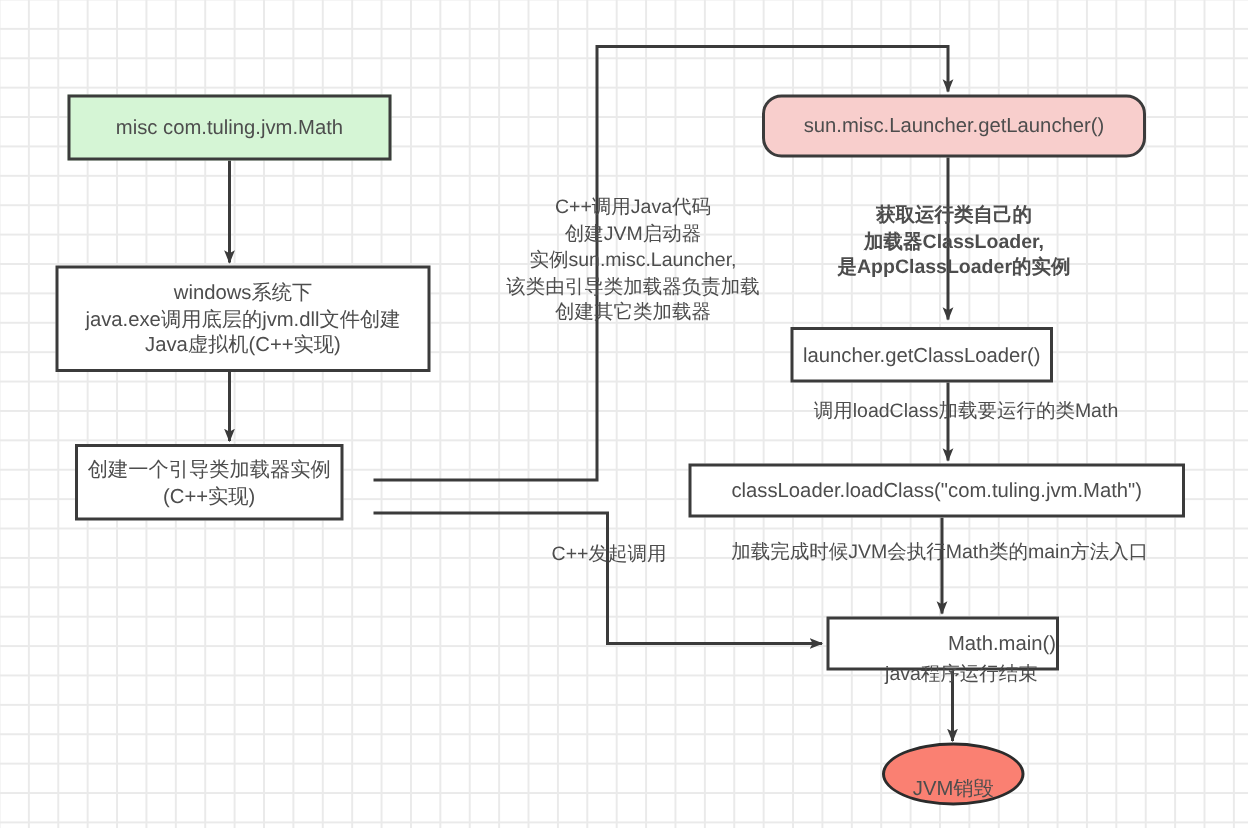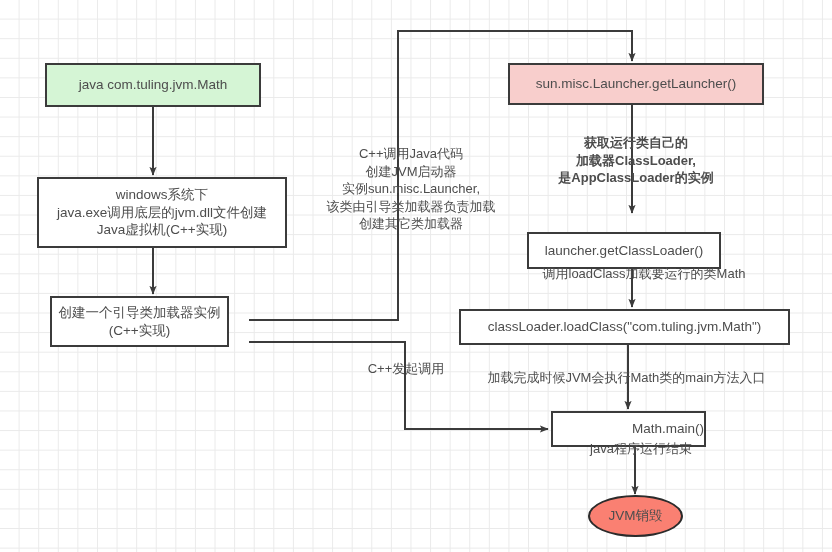--- a/index.html
+++ b/index.html
@@ -36,21 +36,21 @@
     text-align: center;
     color: #4d4d4d;
     line-height: 1.32;
     white-space: pre-line;
     border: 2px solid #3b3b3b;
     background: #ffffff;
     font-size: 13.5px;
   }
   .node.green  { background: #d5f5d5; border-color: #3b3b3b; }
   .node.pink   { background: #f8cecc; border-color: #3b3b3b; }
-  .node.ellipse{ background: #fa8072; border-color: #2b2b2b; border-radius: 50%; }
+  .node.ellipse{ background: #fa8072; border-color: #2b2b2b; border-radius: 50%; align-items: flex-end; }
   .edge-label {
     position: absolute;
     color: #4d4d4d;
     font-size: 13px;
     line-height: 1.35;
     text-align: center;
     white-space: pre-line;
     background: transparent;
   }
 </style>
@@ -69,39 +69,39 @@
         <path d="M153,248 L153,294" fill="none" stroke="#3b3b3b" stroke-width="2" stroke-linejoin="miter" stroke-linecap="butt" marker-end="url(#arrow)"></path>
         <path d="M249,320 L398,320 L398,31 L632,31 L632,61" fill="none" stroke="#3b3b3b" stroke-width="2" stroke-linejoin="miter" stroke-linecap="butt" marker-end="url(#arrow)"></path>
         <path d="M249,342 L405,342 L405,429 L548,429" fill="none" stroke="#3b3b3b" stroke-width="2" stroke-linejoin="miter" stroke-linecap="butt" marker-end="url(#arrow)"></path>
         <path d="M632,105 L632,213" fill="none" stroke="#3b3b3b" stroke-width="2" stroke-linejoin="miter" stroke-linecap="butt" marker-end="url(#arrow)"></path>
         <path d="M632,252 L632,307" fill="none" stroke="#3b3b3b" stroke-width="2" stroke-linejoin="miter" stroke-linecap="butt" marker-end="url(#arrow)"></path>
         <path d="M628,345 L628,409" fill="none" stroke="#3b3b3b" stroke-width="2" stroke-linejoin="miter" stroke-linecap="butt" marker-end="url(#arrow)"></path>
         <path d="M635,447 L635,494" fill="none" stroke="#3b3b3b" stroke-width="2" stroke-linejoin="miter" stroke-linecap="butt" marker-end="url(#arrow)"></path>
       </g>
   </svg>
   <div id="node-layer">
-      <div class="node green" style="left: 45px; top: 63px; width: 216px; height: 44px;"><span>java com.tuling.jvm.Math</span></div>
-      <div class="node pink" style="left: 508px; top: 63px; width: 256px; height: 42px;"><span>sun.misc.Launcher.getLauncher()</span></div>
+      <div class="node green" style="left: 45px; top: 63px; width: 216px; height: 44px;"><span>misc com.tuling.jvm.Math</span></div>
+      <div class="node pink" style="left: 508px; top: 63px; width: 256px; height: 42px; border-radius: 13px;"><span>sun.misc.Launcher.getLauncher()</span></div>
       <div class="node " style="left: 37px; top: 177px; width: 250px; height: 71px; justify-content: center;"><span>windows系统下
 java.exe调用底层的jvm.dll文件创建
 Java虚拟机(C++实现)</span></div>
       <div class="node " style="left: 50px; top: 296px; width: 179px; height: 51px;"><span>创建一个引导类加载器实例
 (C++实现)</span></div>
-      <div class="node " style="left: 527px; top: 232px; width: 194px; height: 37px;"><span>launcher.getClassLoader()</span></div>
+      <div class="node " style="left: 527px; top: 218px; width: 175px; height: 37px;"><span>launcher.getClassLoader()</span></div>
       <div class="node " style="left: 459px; top: 309px; width: 331px; height: 36px;"><span>classLoader.loadClass("com.tuling.jvm.Math")</span></div>
       <div class="node " style="left: 551px; top: 411px; width: 155px; height: 36px; justify-content: flex-end;"><span>Math.main()</span></div>
       <div class="node ellipse" style="left: 588px; top: 495px; width: 95px; height: 42px;"><span>JVM销毁</span></div>
     </div>
   <div id="label-layer">
-      <div class="edge-label" style="left: 305px; top: 129px; width: 212px; margin-top: 16px;">C++调用Java代码
+      <div class="edge-label" style="left: 316px; top: 129px; width: 212px;">C++调用Java代码
 创建JVM启动器
 实例sun.misc.Launcher,
 该类由引导类加载器负责加载
 创建其它类加载器</div>
       <div class="edge-label" style="left: 546px; top: 134px; width: 180px; font-weight: bold;">获取运行类自己的
 加载器ClassLoader,
 是AppClassLoader的实例</div>
       <div class="edge-label" style="left: 508px; top: 265px; width: 272px;">调用loadClass加载要运行的类Math</div>
-      <div class="edge-label" style="left: 463px; top: 369px; width: 327px;">加载完成时候JVM会执行Math类的main方法入口</div>
+      <div class="edge-label" style="left: 463px; top: 359px; width: 327px;">加载完成时候JVM会执行Math类的main方法入口</div>
       <div class="edge-label" style="left: 351px; top: 360px; width: 110px;">C++发起调用</div>
       <div class="edge-label" style="left: 574px; top: 440px; width: 134px;">java程序运行结束</div>
     </div>
 </div>
 
 </body></html>

